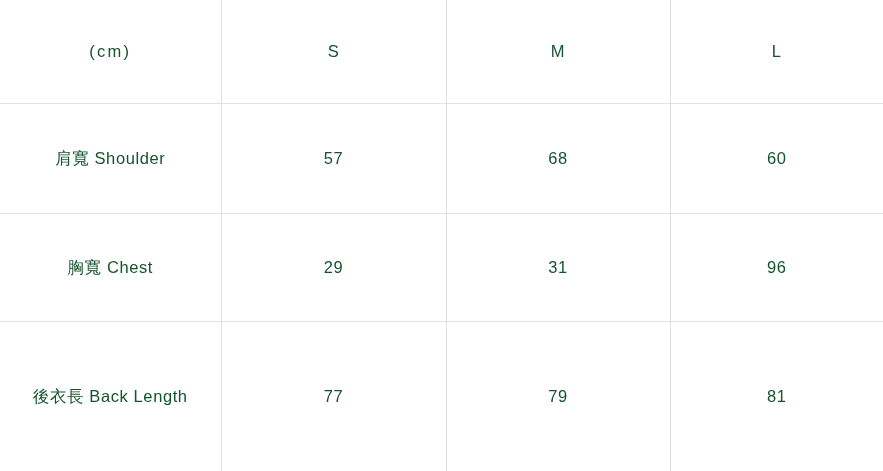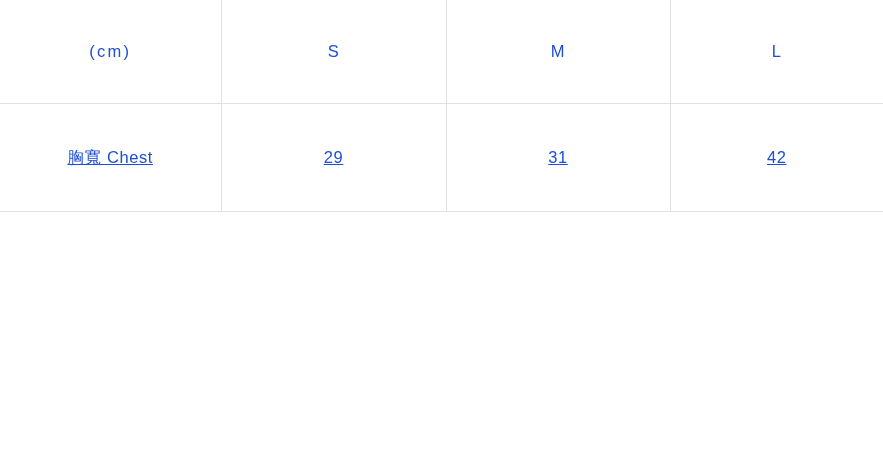--- a/index.html
+++ b/index.html
@@ -37,21 +37,21 @@
   table.size-table col.c-l     { width: 213px; }
 
   table.size-table td {
     border-bottom: 1px solid #e0e1e2;
     border-right: 1px solid #e0e1e2;
     text-align: center;
     vertical-align: middle;
     padding: 0 10px;
     font-size: 16.5px;
     font-weight: 400;
-    color: #1d4ed8;
+    color: #14532d;
     letter-spacing: 0.6px;
     line-height: 1.85;
   }
 
   table.size-table td.last-col {
     border-right: 0;
   }
 
   
   tr.header-row td {
@@ -60,21 +60,20 @@
   tr.header-row td.unit-cell {
     letter-spacing: 2.2px;
   }
 
   
   tr.data-row td {
     height: 109px;
   }
   tr.data-row-2 td {
     height: 107px;
-    text-decoration: underline;
   }
   tr.data-row-3 td {
     height: 149px;
     border-bottom: 0;
   }
 
   td.row-label {
     letter-spacing: 0.4px;
     word-break: keep-all;
   }
@@ -96,23 +95,35 @@
       <col class="c-l">
     </colgroup>
     <tbody>
       <tr class="header-row">
         <td class="unit-cell">(cm)</td>
         <td>S</td>
         <td>M</td>
         <td class="last-col">L</td>
       </tr>
 
+      <tr class="data-row data-row-1">
+        <td class="row-label">肩寬 Shoulder</td>
+        <td class="num-cell">57</td>
+        <td class="num-cell">68</td>
+        <td class="num-cell last-col">60</td>
+      </tr>
 
       <tr class="data-row data-row-2">
         <td class="row-label">胸寬 Chest</td>
         <td class="num-cell">29</td>
         <td class="num-cell">31</td>
-        <td class="num-cell last-col">42</td>
+        <td class="num-cell last-col">96</td>
       </tr>
 
+      <tr class="data-row data-row-3">
+        <td class="row-label">後衣長 Back Length</td>
+        <td class="num-cell">77</td>
+        <td class="num-cell">79</td>
+        <td class="num-cell last-col">81</td>
+      </tr>
     </tbody>
   </table>
 </div>
 
 </body></html>

